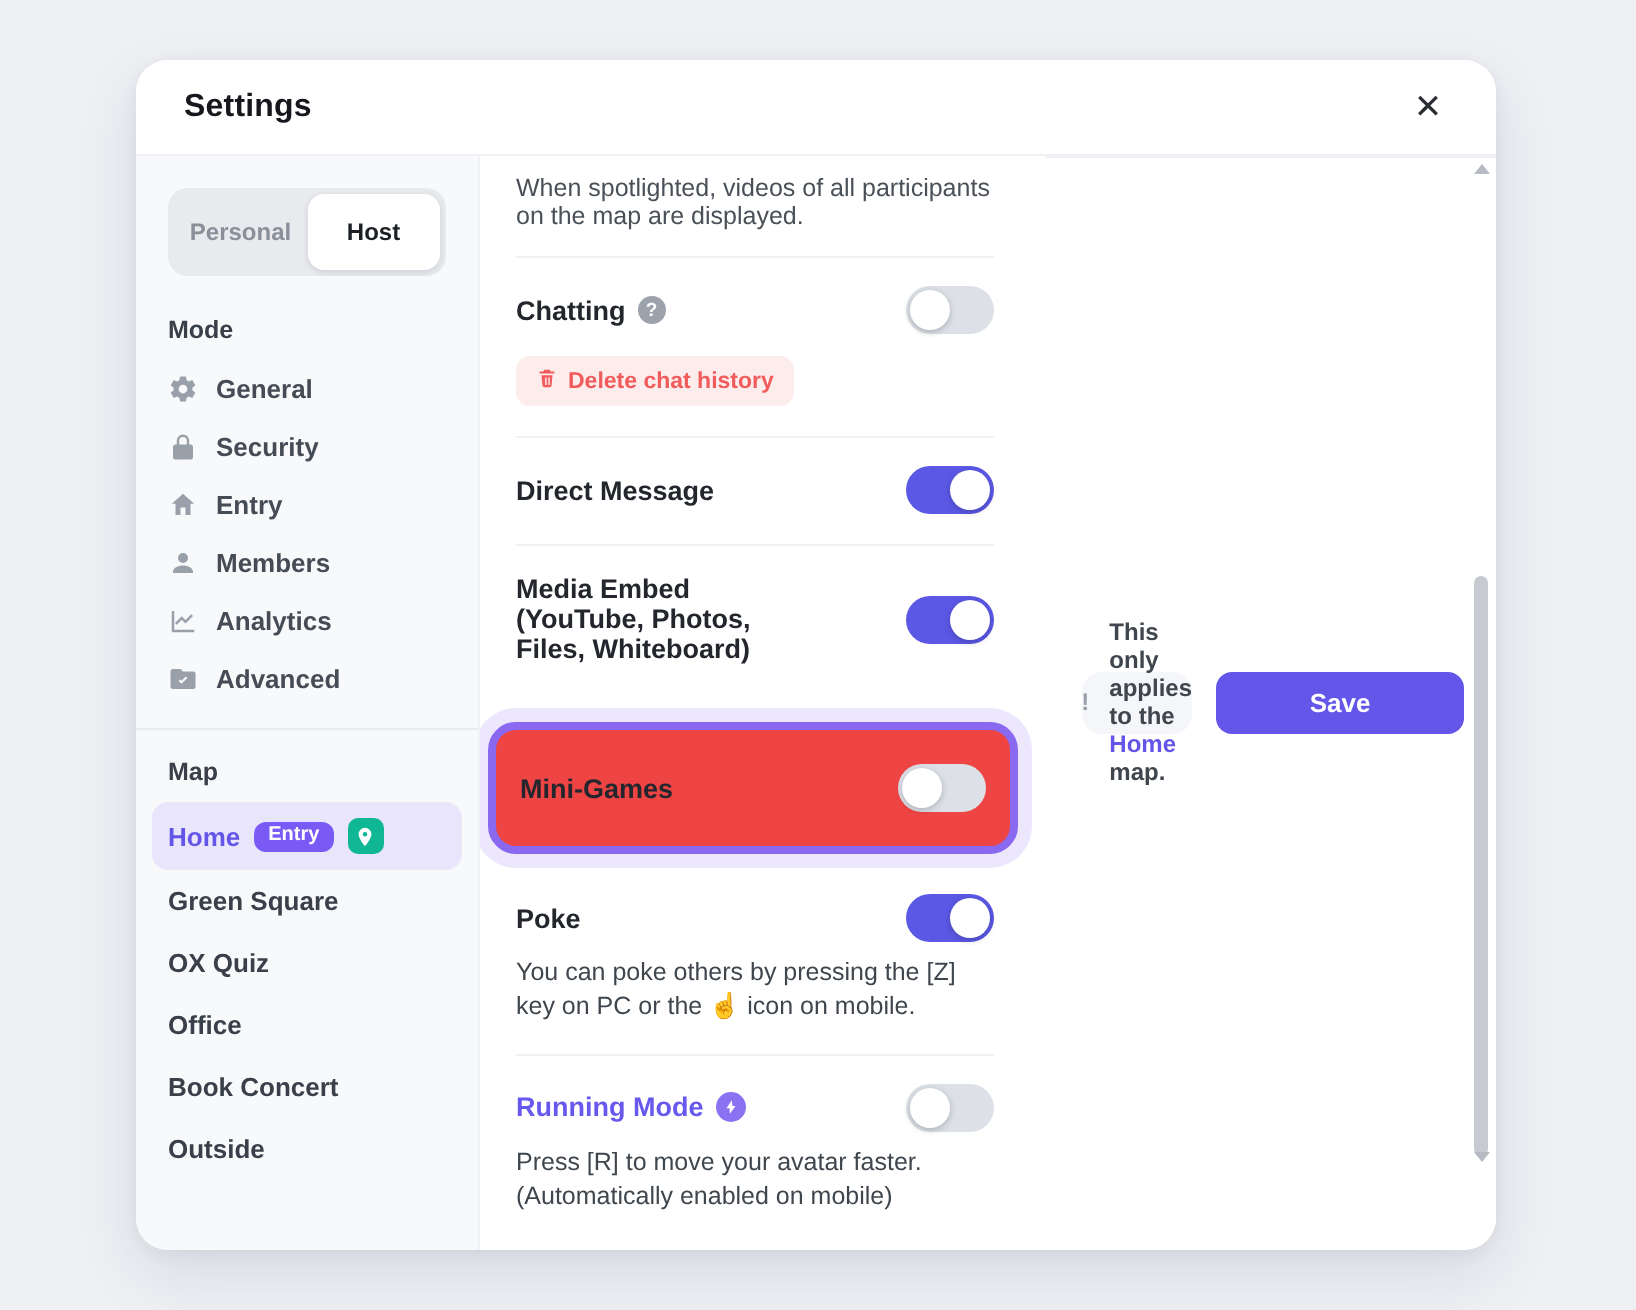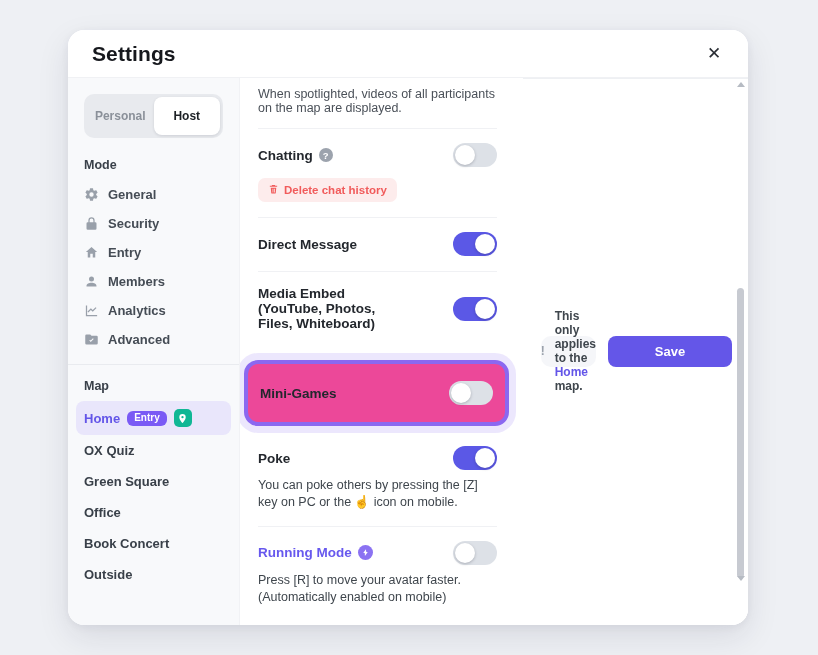--- a/index.html
+++ b/index.html
@@ -14,21 +14,21 @@
     background:#fff; border-radius:16px;
     box-shadow:0 12px 32px rgba(30,34,60,.10), 0 2px 8px rgba(30,34,60,.06);
     display:flex; flex-direction:column; overflow:hidden;
   }
   
   .hdr {
     height:48px; flex:0 0 48px; display:flex; align-items:center;
     justify-content:space-between; padding:0 22px 0 24px;
     border-bottom:1px solid #f0f1f4; background:#fff;
   }
-  .hdr h1 { font-size:21px; font-weight:bold; color:#16181d; letter-spacing:.1px; }
+  .hdr h1 { font-size:16px; font-weight:bold; color:#16181d; letter-spacing:.1px; }
   .close-btn {
     background:none; border:none; font-size:17px; color:#2a2e34; cursor:pointer;
     width:24px; height:24px; line-height:24px; text-align:center; padding:0;
   }
   
   .body { flex:1; display:flex; min-height:0; }
   .sidebar {
     width:172px; flex:0 0 172px; background:#f8f9fb; padding:16px 16px 0 16px;
     border-right:1px solid #f1f2f5; overflow:hidden;
   }
@@ -95,21 +95,21 @@
     position:absolute; top:2px; width:20px; height:20px; border-radius:50%;
     background:#fff; box-shadow:0 1px 3px rgba(20,25,40,.25);
   }
   .toggle.on { background:#5b58e6; }
   .toggle.on .knob { right:2px; }
   .toggle.off { background:#dde1e7; }
   .toggle.off .knob { left:2px; }
   
   .highlight-card {
     margin:14px -12px 14px -14px; border:4px solid #8b68f0; border-radius:14px;
-    box-shadow:0 0 0 7px rgba(139,104,240,.16); background:#ec4899; padding:0 12px;text-align:right;
+    box-shadow:0 0 0 7px rgba(139,104,240,.16); background:#ef4444; padding:0 12px;text-align:right;
   }
   .highlight-card .setting-row { padding:17px 0; }
   .desc { font-size:12.5px; color:#3f464d; margin-top:7px; line-height:1.35; }
   .poke-hand { color:#f5b940; font-weight:bold; }
   .purple-label { color:#6758ee; }
   .bolt-badge {
     width:15px; height:15px; border-radius:50%; background:#8b72f2;
     display:inline-flex; align-items:center; justify-content:center;
   }
   
@@ -219,24 +219,24 @@
       <div class="map-item selected">
         <span>Home</span>
         <span class="badge-entry">Entry</span>
         <span class="badge-pin">
             <svg width="11" height="11" viewBox="0 0 24 24">
               <path fill="#fff" d="M12 2a7 7 0 0 0-7 7c0 5.2 7 13 7 13s7-7.8 7-13a7 7 0 0 0-7-7zm0 9.5A2.5 2.5 0 1 1 12 6.5a2.5 2.5 0 0 1 0 5z"></path>
             </svg>
           </span>
       </div>
       <div class="map-item">
+        <span>Green Square</span>
+      </div>
+      <div class="map-item">
         <span>OX Quiz</span>
-      </div>
-      <div class="map-item">
-        <span>Green Square</span>
       </div>
       <div class="map-item">
         <span>Office</span>
       </div>
       <div class="map-item">
         <span>Book Concert</span>
       </div>
       <div class="map-item">
         <span>Outside</span>
       </div>

